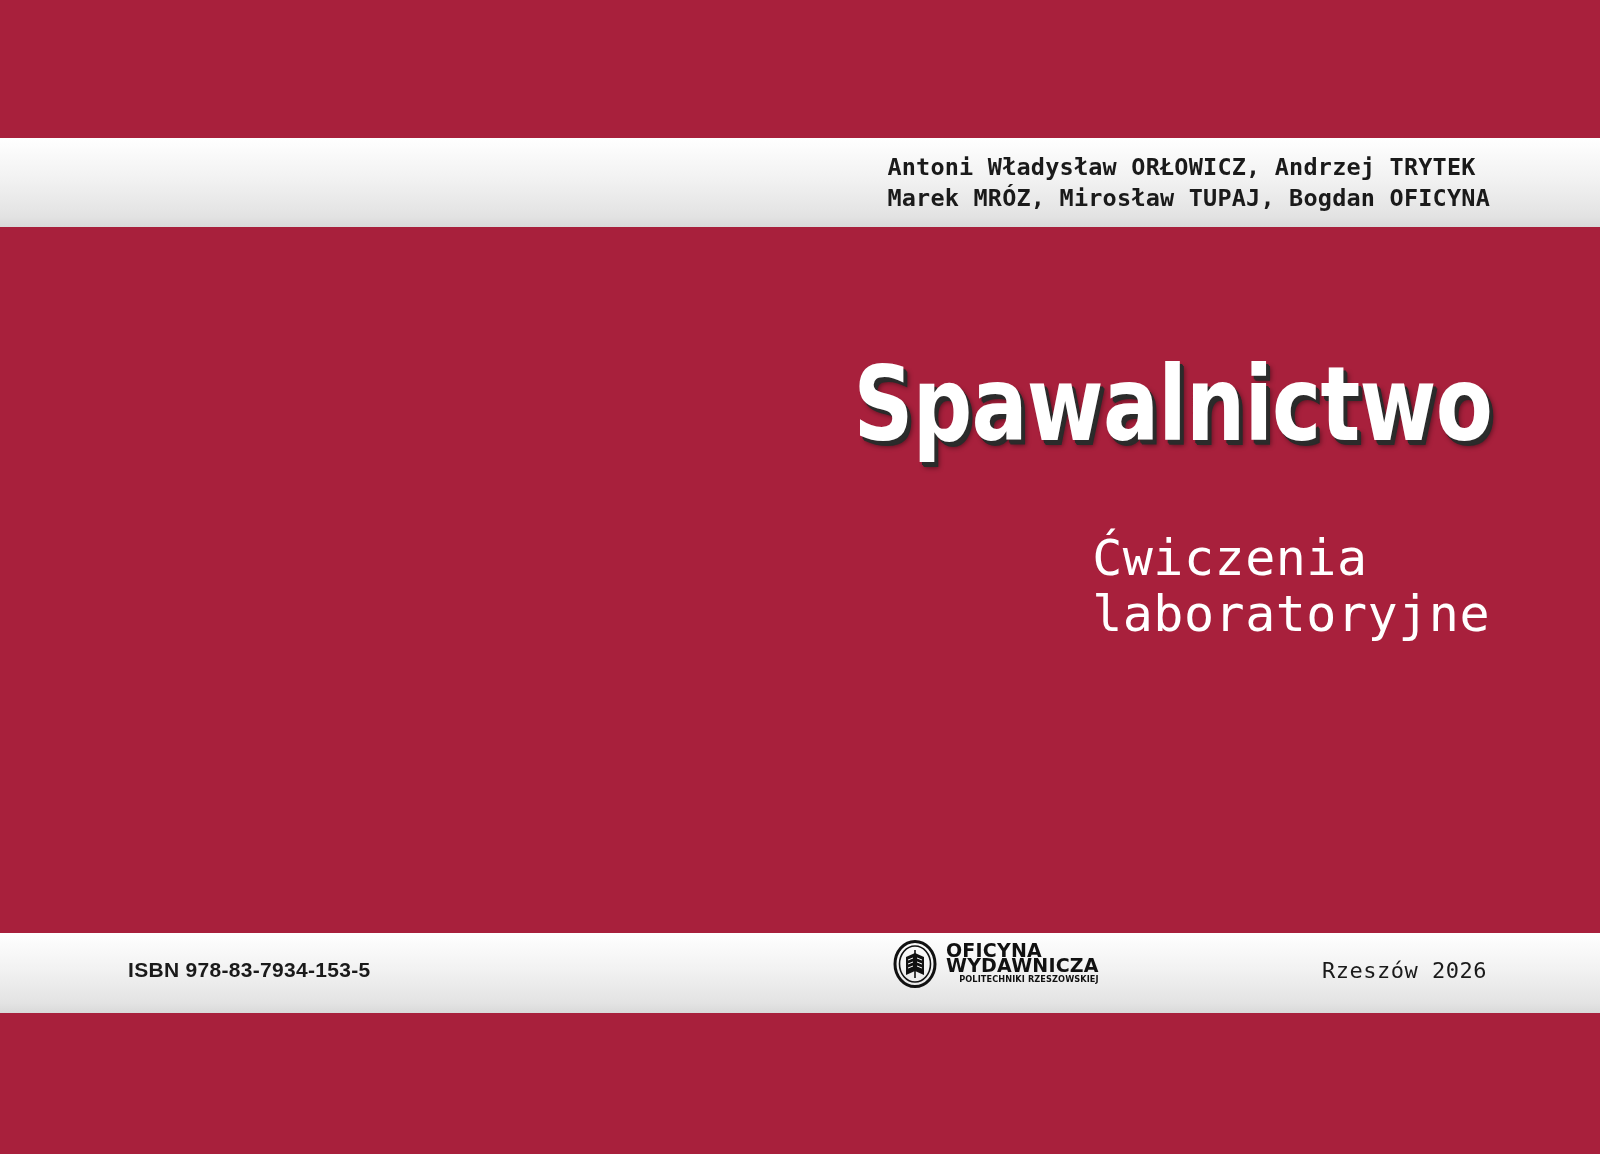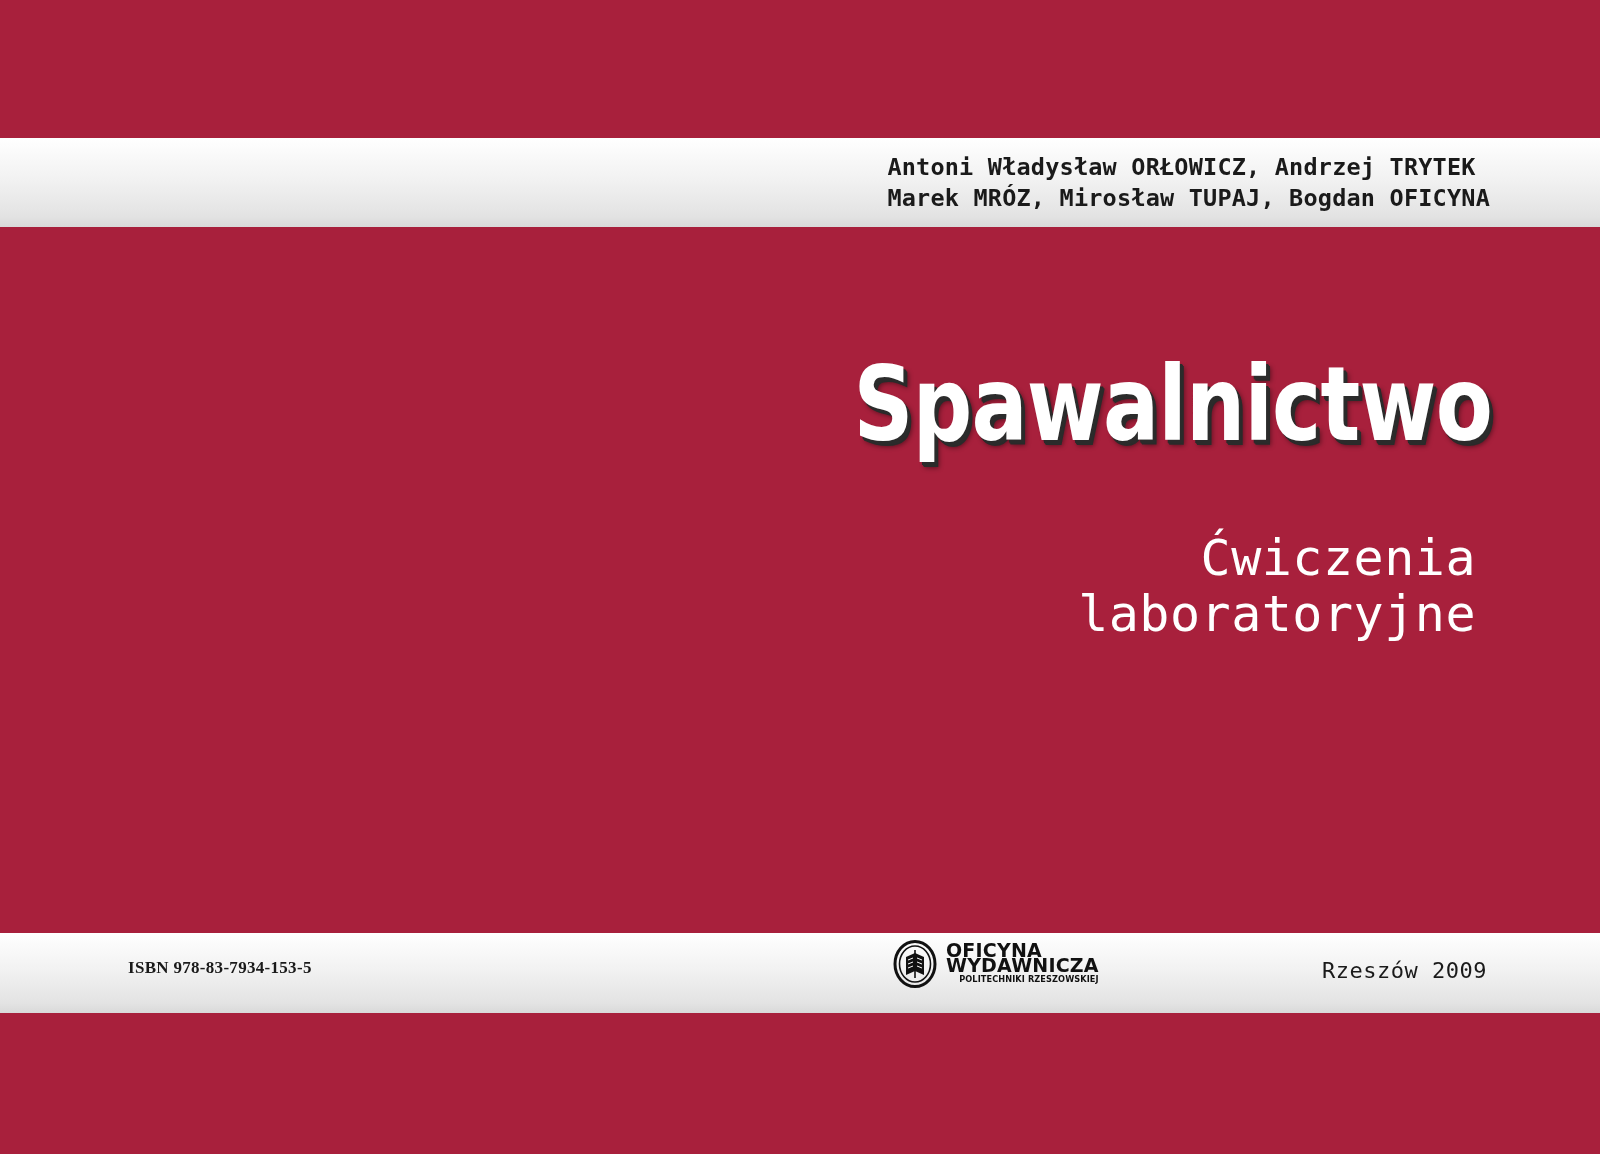--- a/index.html
+++ b/index.html
@@ -75,39 +75,38 @@
        5px 5px 0 #2b2b2b,
        3px 3px 0 #2b2b2b,
        6px 6px 6px rgba(0,0,0,0.45);
     white-space: nowrap;
   }
 
   
   .subtitle {
     position: absolute;
     top: 530px;
-    right: 124px;
-    text-align: right;
+    right: 110px;
     color: #ffffff;
     font-family: "DejaVu Sans Mono", monospace;
     font-size: 50px;
     line-height: 56px;
     letter-spacing: 0.5px;
     white-space: nowrap;
   }
 
   
   .isbn {
     position: absolute;
     top: 958px;
     left: 128px;
     color: #1a1a1a;
-    font-family: Liberation Serif, serif;
-    font-weight: bold;
-    font-size: 17px;
+    font-family: Liberation Sans, sans-serif;
+    font-weight: bold;
+    font-size: 21px;
     letter-spacing: 0.3px;
     white-space: nowrap;
   }
   .place-year {
     position: absolute;
     top: 958px;
     right: 113px;
     color: #1a1a1a;
     font-family: "DejaVu Sans Mono", monospace;
     font-size: 22px;
@@ -187,15 +186,15 @@
         <path d="M29 20 L24 18 M29 24 L24 22 M29 28 L24 26" stroke="#ffffff" stroke-width="1"></path>
       </svg>
     </div>
     <div class="pub-text">
       <span class="pub-l1">OFICYNA</span>
       <span class="pub-l2">WYDAWNICZA</span>
       <span class="pub-l3">POLITECHNIKI RZESZOWSKIEJ</span>
     </div>
   </div>
 
-  <div class="place-year">Rzeszów 2009</div>
+  <div class="place-year">Rzeszów 2026</div>
 
 </div>
 
 </body></html>

